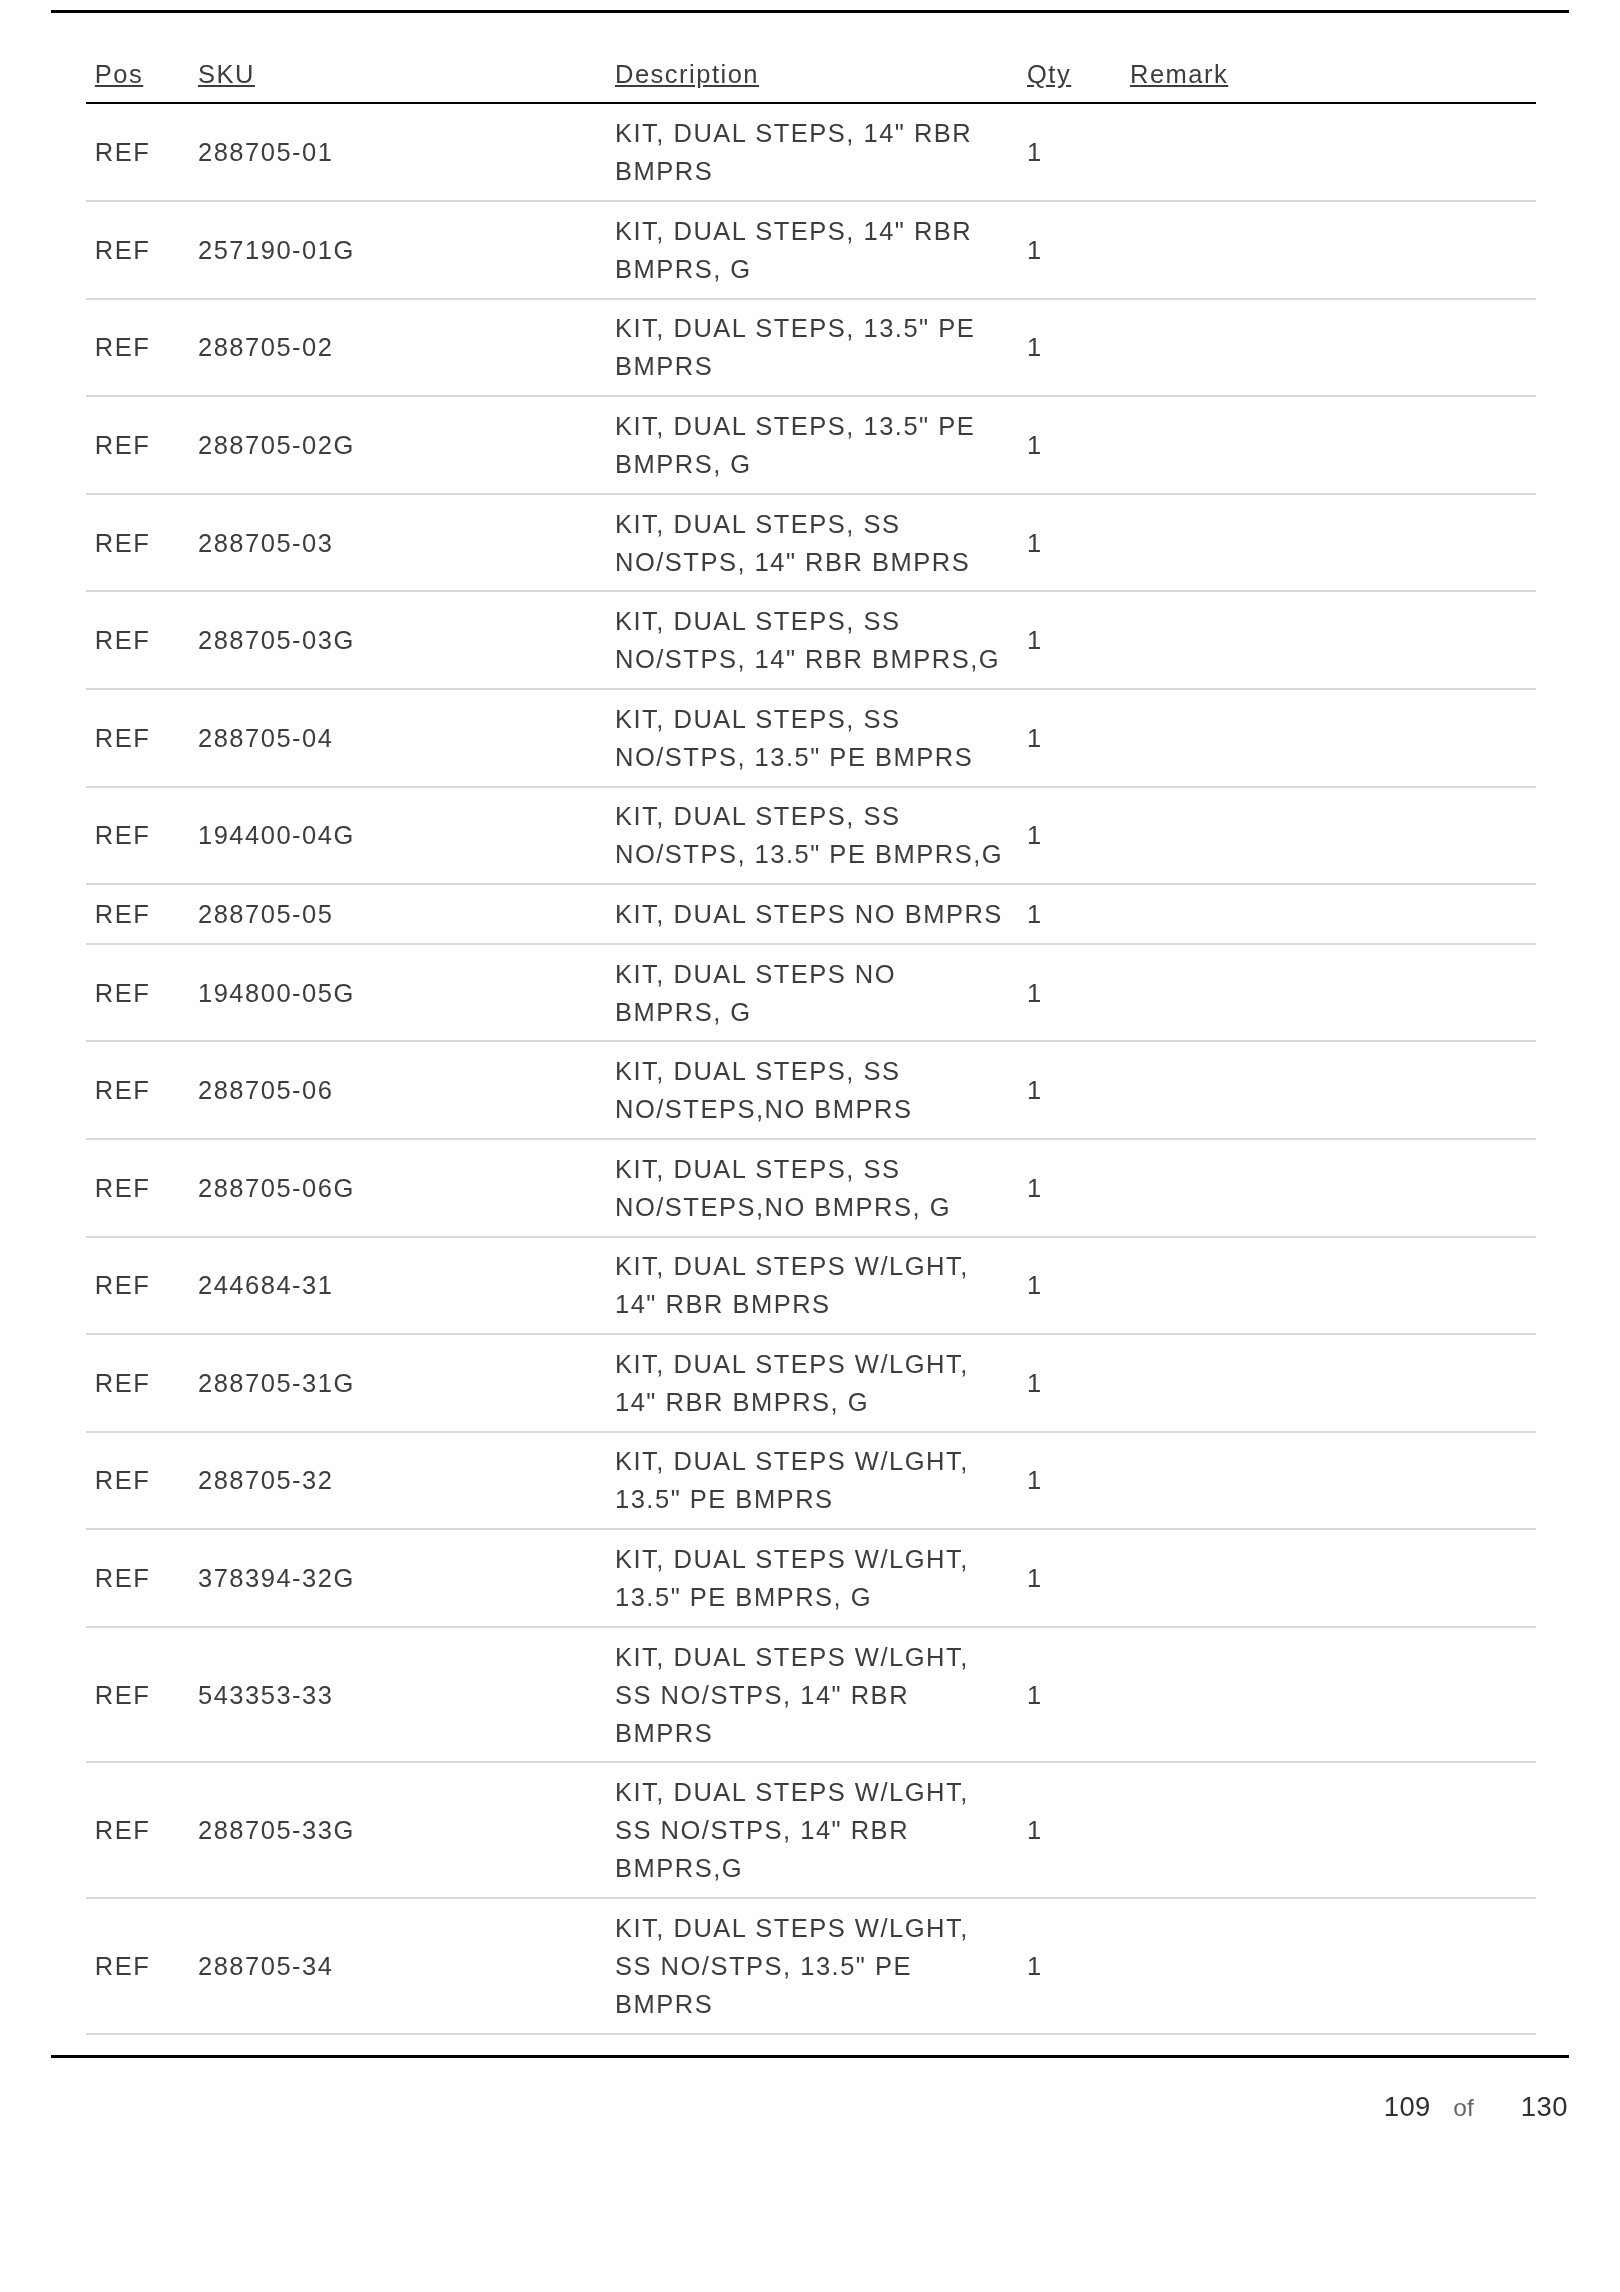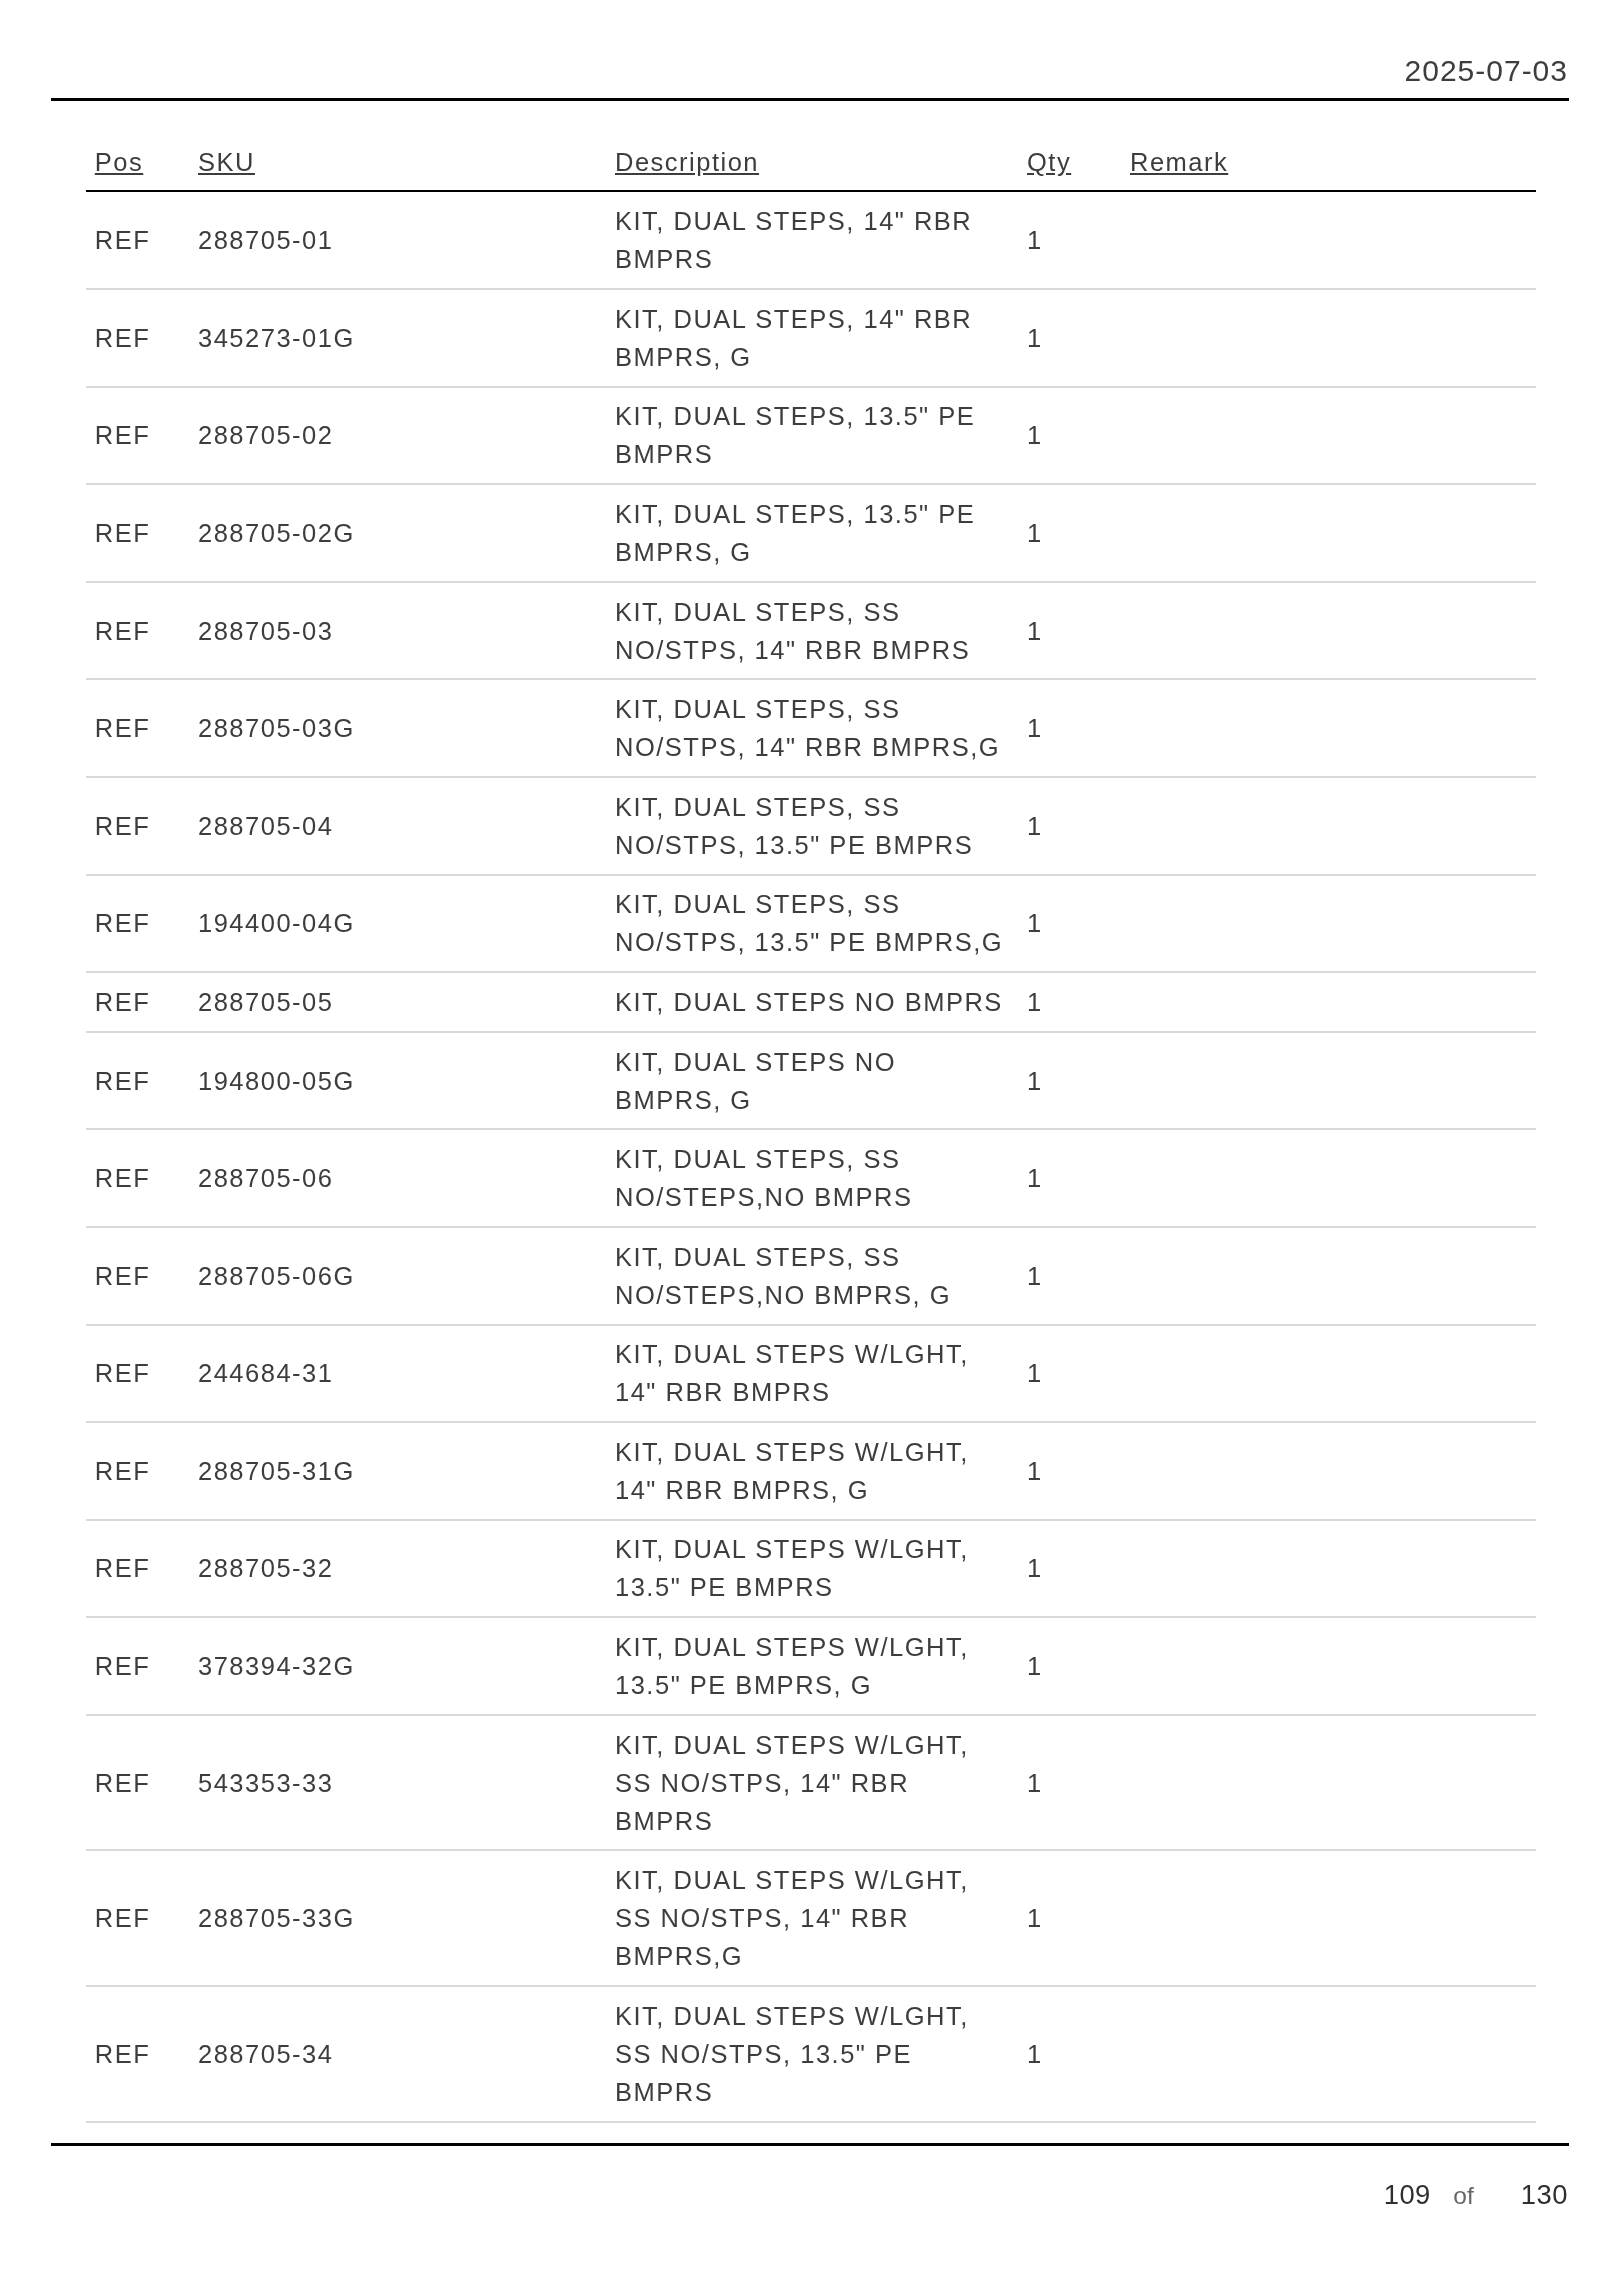--- a/index.html
+++ b/index.html
@@ -92,23 +92,20 @@
     color: #666666;
     margin-left: 22.5px;
     margin-right: 47px;
   }
 </style>
 </head>
 <body>
 
 <div class="page">
 
-  <div class="doc-header">
-    <span class="date">2025-07-03</span>
-  </div>
 
   <div class="rule rule-top"></div>
 
   <table class="parts-table">
     <colgroup>
       <col class="c-pos">
         <col class="c-sku">
         <col class="c-desc">
         <col class="c-qty">
         <col class="c-remark">
@@ -127,21 +124,21 @@
     <td class="col-pos">REF</td>
     <td class="col-sku">288705-01</td>
     <td class="col-desc">
       <div class="desc-text">KIT, DUAL STEPS, 14" RBR BMPRS</div>
     </td>
     <td class="col-qty">1</td>
     <td class="col-remark"></td>
   </tr>
         <tr>
     <td class="col-pos">REF</td>
-    <td class="col-sku">345273-01G</td>
+    <td class="col-sku">257190-01G</td>
     <td class="col-desc">
       <div class="desc-text">KIT, DUAL STEPS, 14" RBR BMPRS, G</div>
     </td>
     <td class="col-qty">1</td>
     <td class="col-remark"></td>
   </tr>
         <tr>
     <td class="col-pos">REF</td>
     <td class="col-sku">288705-02</td>
     <td class="col-desc">

